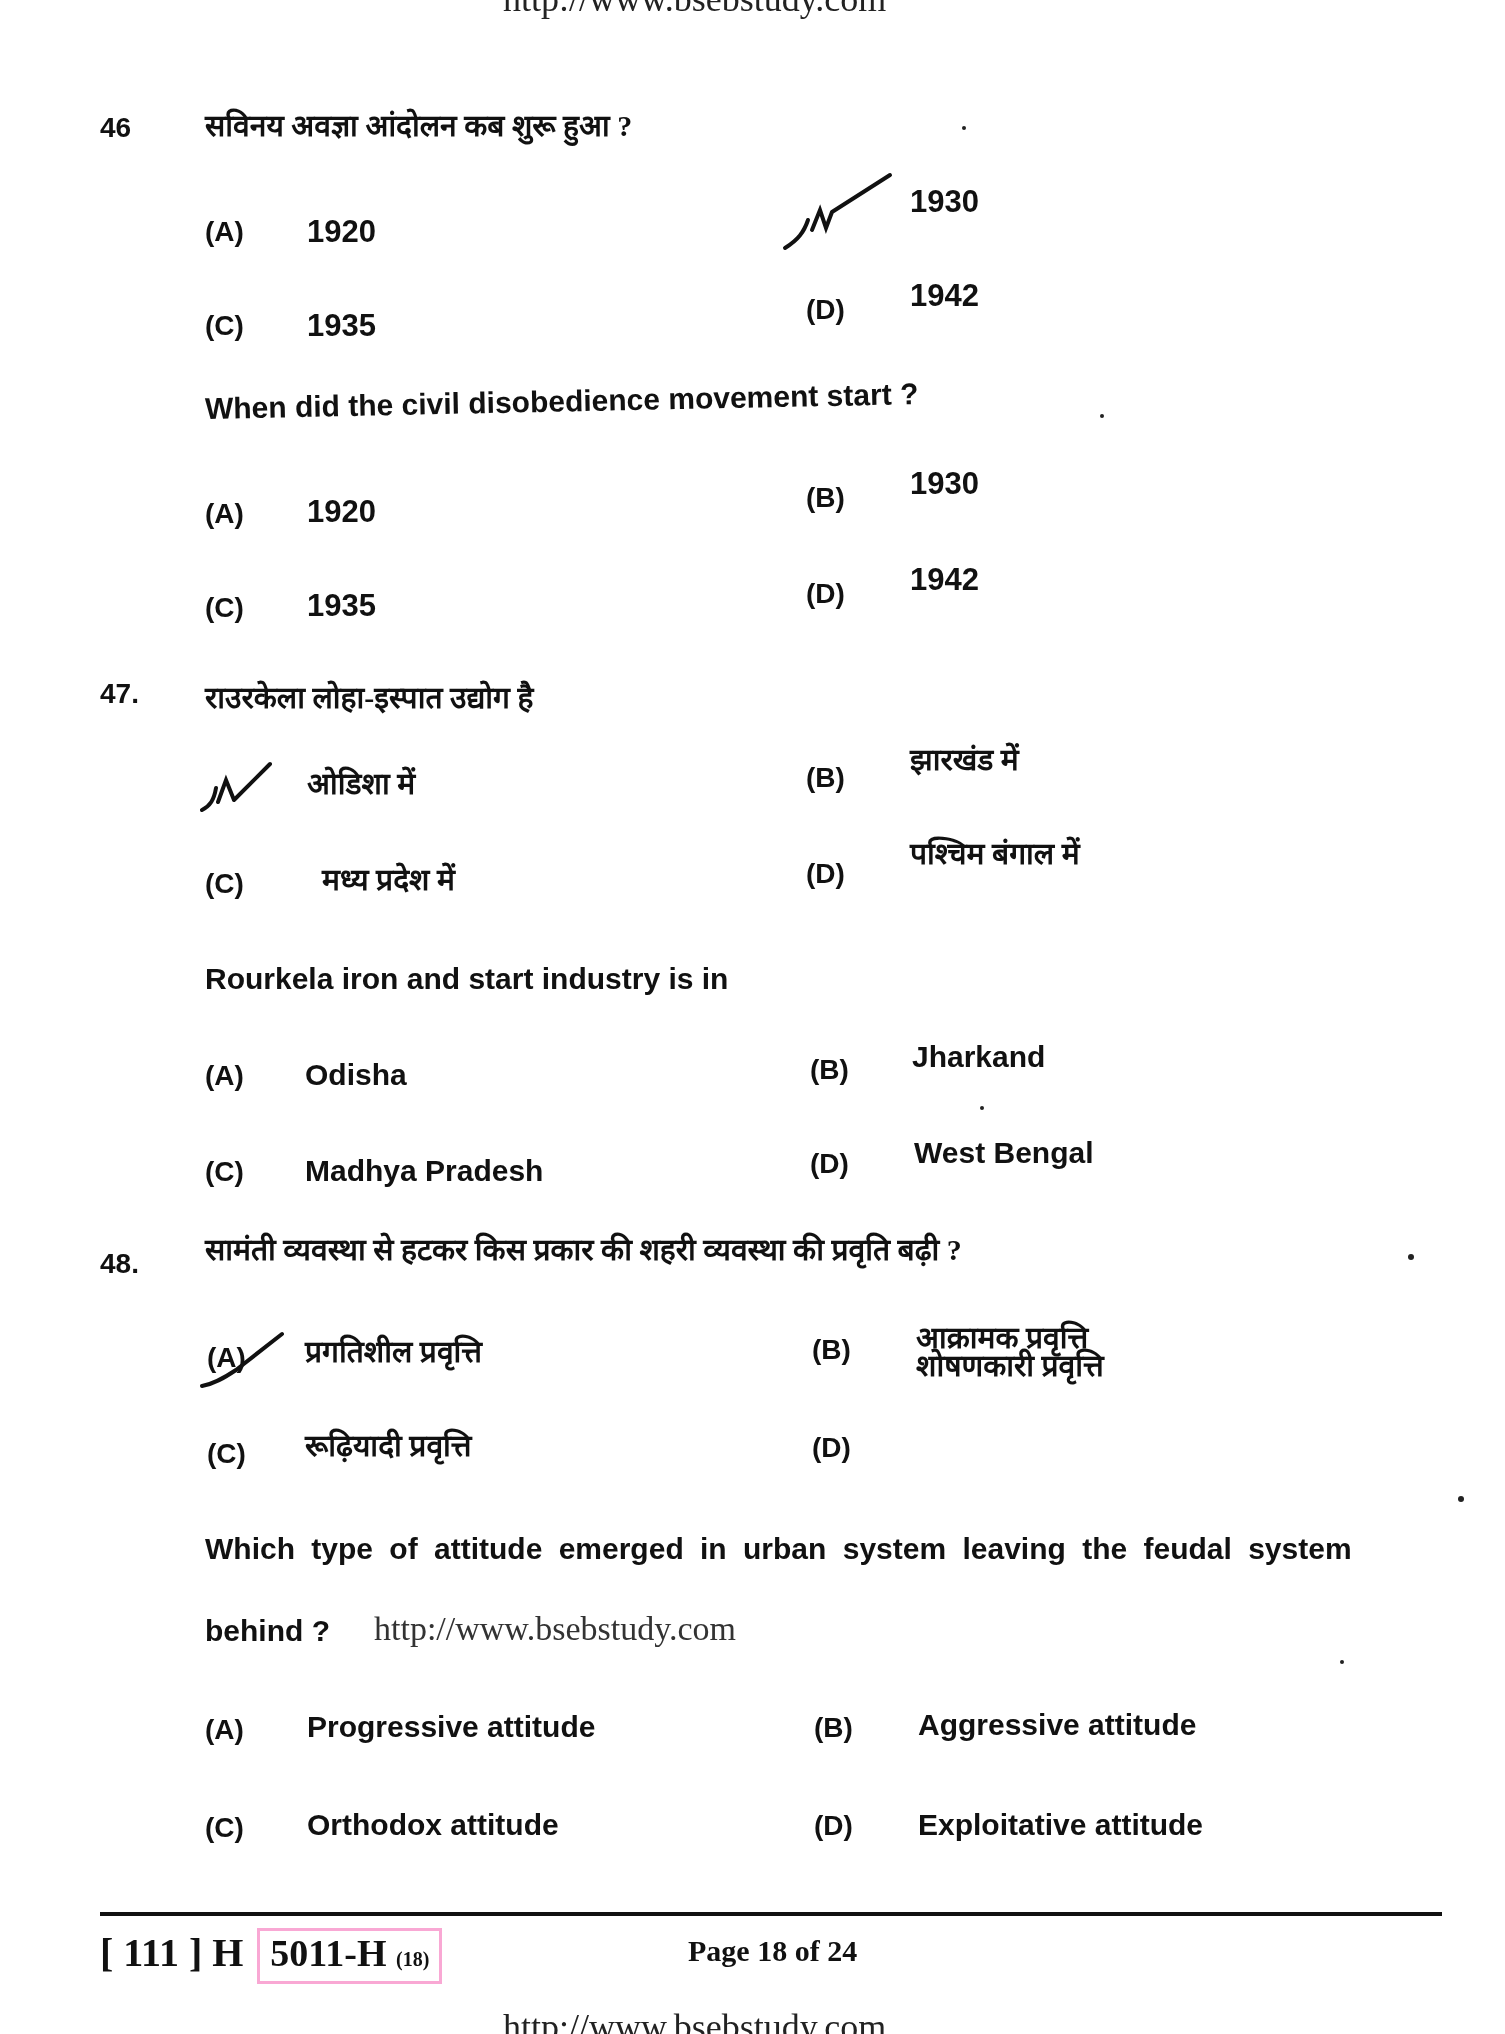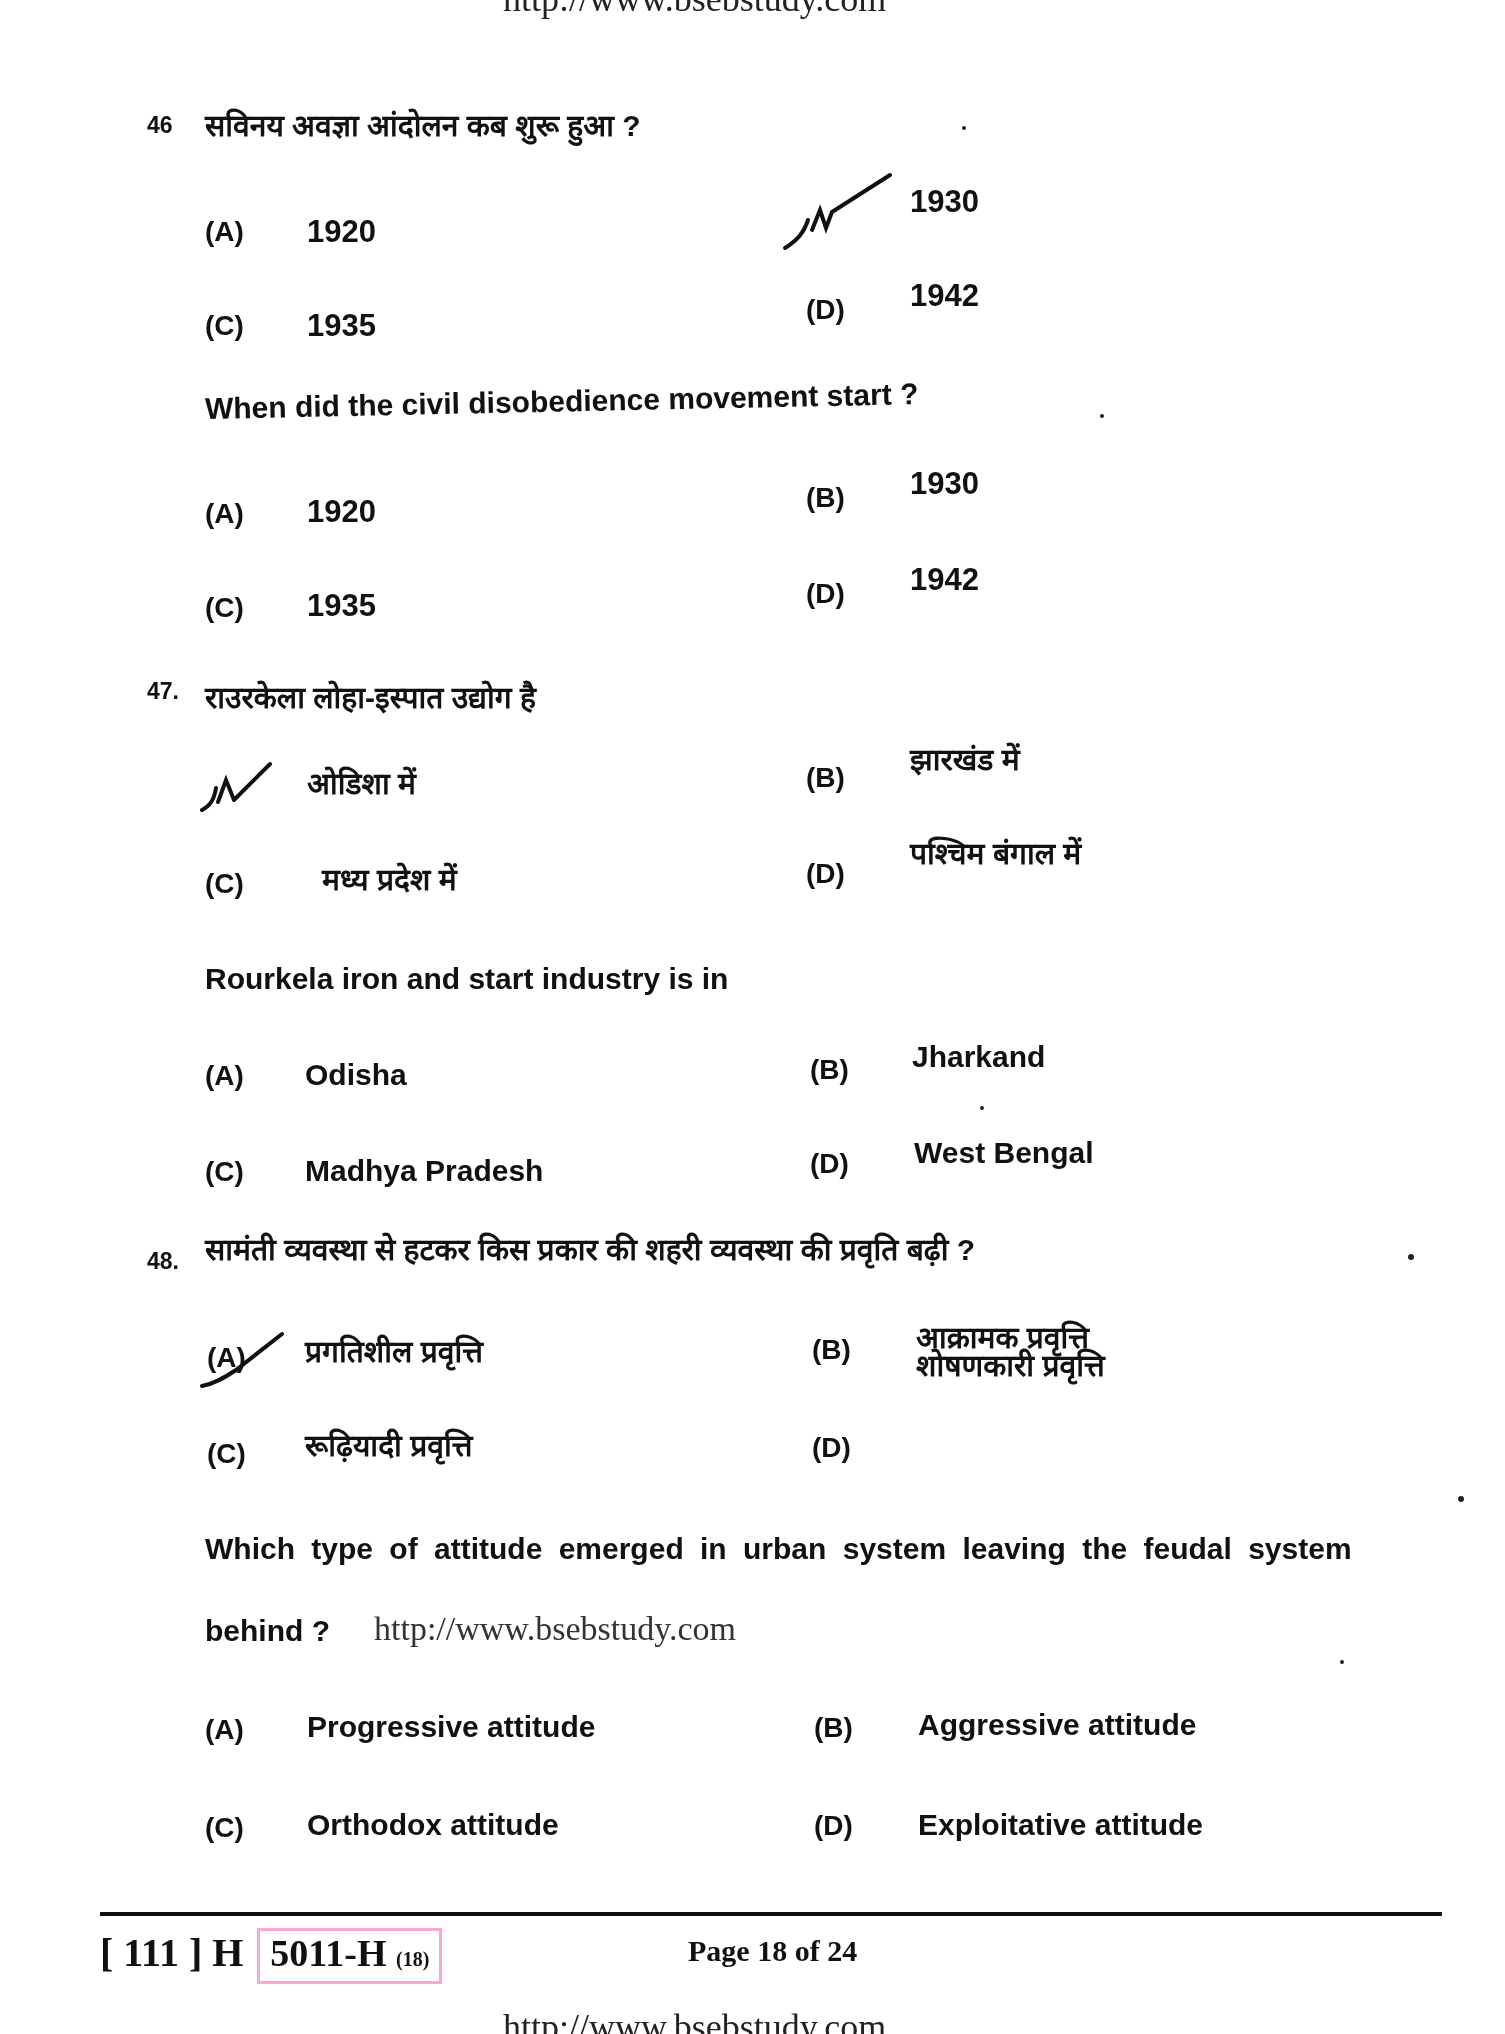--- a/index.html
+++ b/index.html
@@ -1,23 +1,23 @@
 <!DOCTYPE html>
 <html><head>
 <meta charset="utf-8">
 <style>
   html, body { margin:0; padding:0; background:#fff; }
   body { width:1505px; height:2034px; position:relative; overflow:hidden; color:#111;
          font-family:"Liberation Sans", "DejaVu Sans", sans-serif; }
   .abs { position:absolute; white-space:nowrap; }
   .hdr-url { font-family:"Liberation Serif", serif; font-size:36px; color:#222; top:-22px; left:503px; }
   .ftr-url { font-family:"Liberation Serif", serif; font-size:36px; color:#222; top:2006px; left:503px; }
-  .qnum { font-weight:bold; font-size:23px;margin-left:47px; }
+  .qnum { font-weight:bold; font-size:28px; }
   .qtext { font-weight:bold; font-size:30px; }
-  .hi { font-family:Liberation Sans, sans-serif; font-weight:bold; font-size:30px; }
+  .hi { font-family:Liberation Serif, serif; font-weight:bold; font-size:30px; }
   .opt-label { font-weight:bold; font-size:28px; }
   .opt-text { font-weight:bold; font-size:30px; }
   .num { font-family:"Liberation Sans Narrow","Liberation Sans", sans-serif; font-weight:bold; font-size:31px; }
   .wm { font-family:"Liberation Serif", serif; font-size:34px; color:#333; font-weight:normal; }
   .tick { position:absolute; }
   .rule { position:absolute; left:100px; width:1342px; height:4px; background:#111; top:1912px; }
   .footer-left { top:1928px; left:100px; font-family:"Liberation Serif", serif; font-size:40px; font-weight:bold; }
   .code-box { display:inline-block; border:3px solid #f9a8d4; padding:0 10px; margin-left:14px; font-size:38px; line-height:44px; }
   .code-box small { font-size:20px; font-weight:bold; }
   .page-no { top:1934px; left:688px; font-family:"Liberation Serif", serif; font-weight:bold; font-size:30px; }

